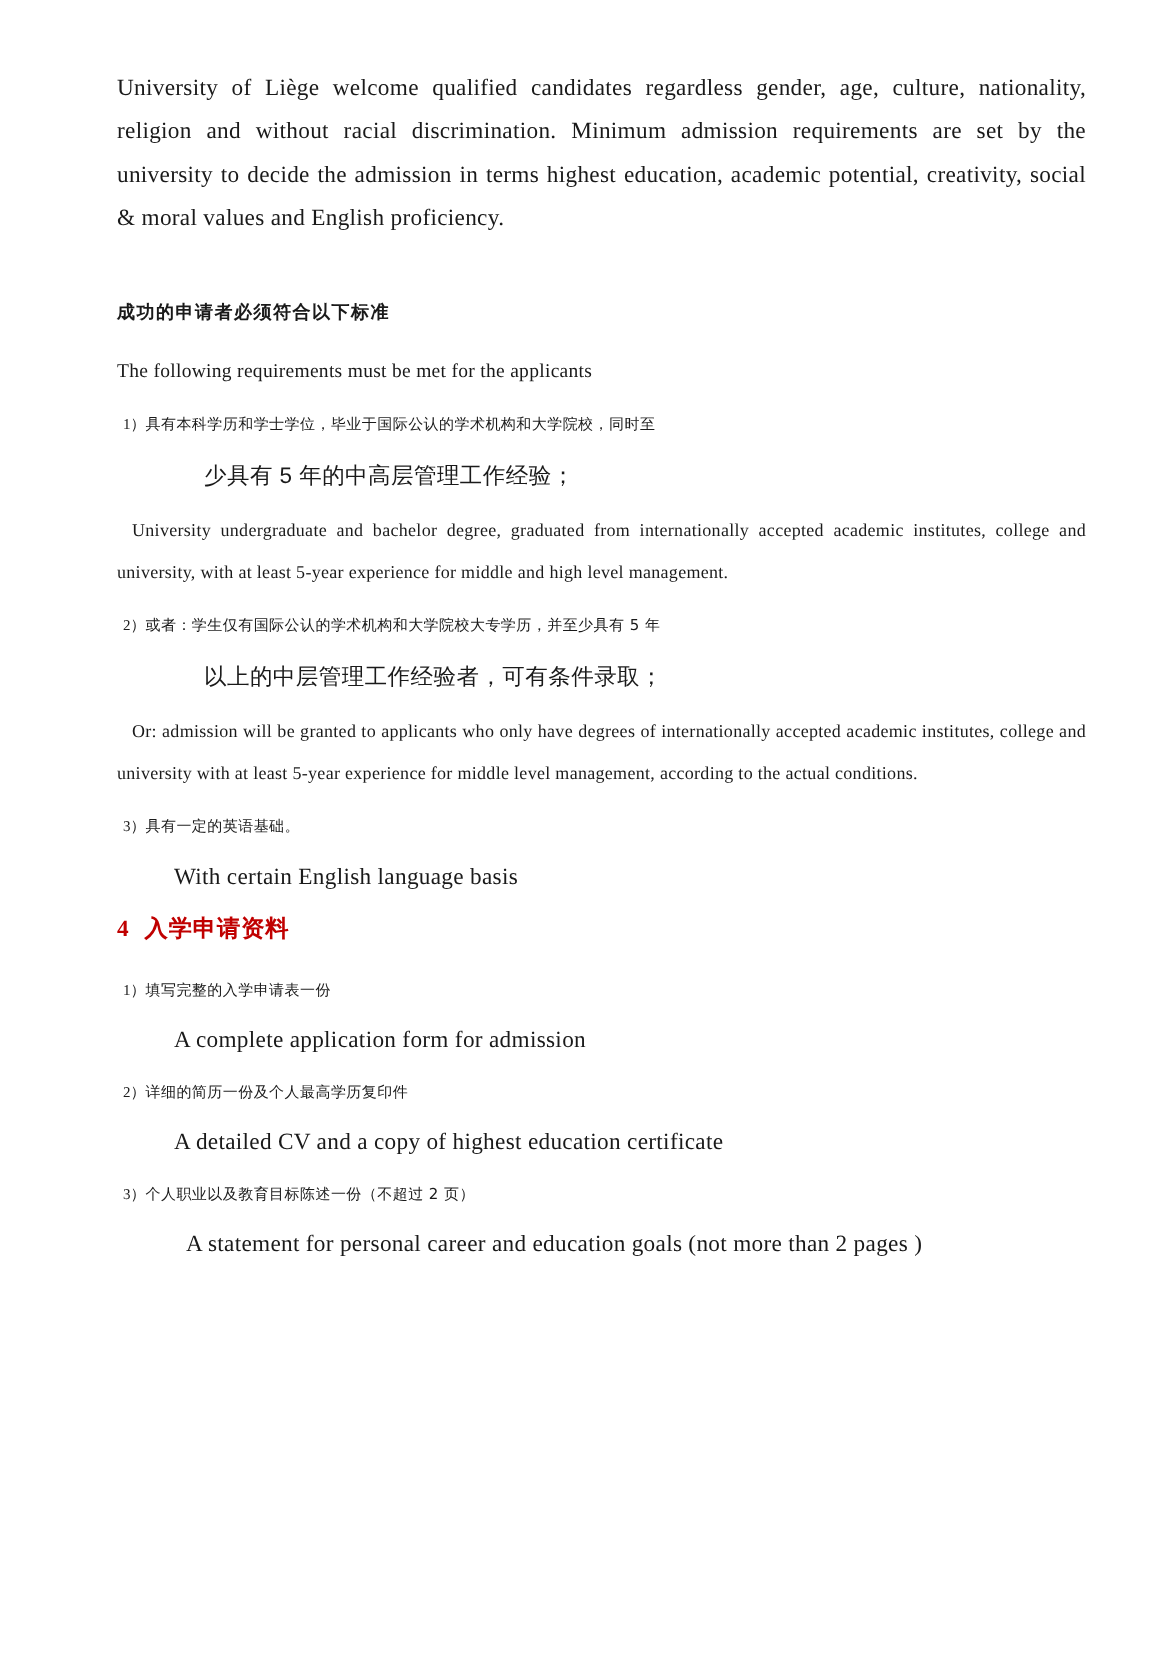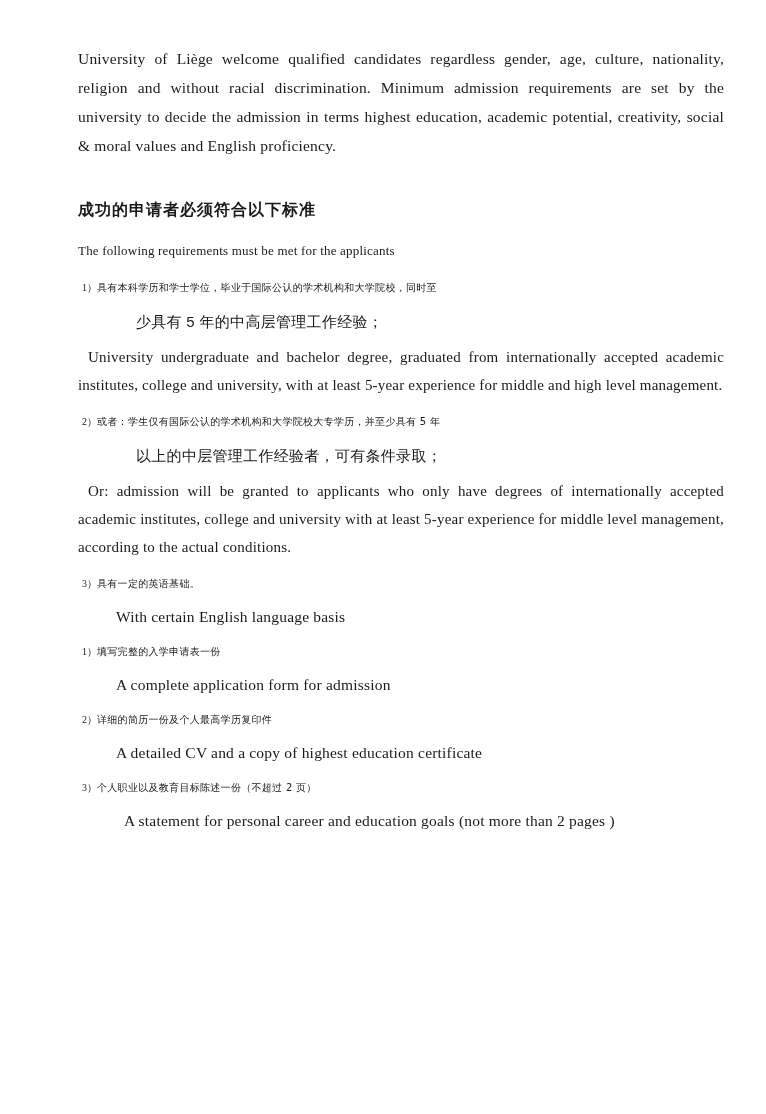--- a/index.html
+++ b/index.html
@@ -28,21 +28,21 @@
     line-height: 29px;
     text-align: justify;
     text-justify: inter-word;
     letter-spacing: 0.2px;
     margin: 0 0 0 0;
     width: 646px;
   }
   .spacer-lg { height: 40px; }
   .cn-heading {
     font-family: "DejaVu Sans", sans-serif;
-    font-size: 16px;
+    font-size: 12px;
     font-weight: bold;
     letter-spacing: 1px;
     margin: 0 0 16px 0;
     color: #1a1a1a;
   }
   .en-line {
     font-family: "Liberation Serif", serif;
     font-size: 13px;
     line-height: 28px;
     letter-spacing: 0.2px;
@@ -63,21 +63,21 @@
   .item-cn-cont {
     font-family: Liberation Sans, sans-serif;
     font-size: 15px;
     line-height: 34px;
     letter-spacing: 0.3px;
     margin: 0;
     padding-left: 58px;
   }
   .para-en {
     font-family: "Liberation Serif", serif;
-    font-size: 15px;
+    font-size: 12px;
     line-height: 28px;
     text-align: justify;
     text-justify: inter-word;
     letter-spacing: 0.2px;
     margin: 4px 0 6px 0;
     width: 646px;
   }
   .para-en .lead { padding-left: 10px; }
   .sub-en {
     font-family: "Liberation Serif", serif;
@@ -127,20 +127,21 @@
   <p class="item-cn-cont">少具有 5 年的中高层管理工作经验；</p>
   <p class="para-en"><span class="lead">University undergraduate and bachelor degree, graduated from internationally accepted academic institutes, college and university, with at least 5-year experience for middle and high level management.</span></p>
 
   <p class="item-cn"><span class="num">2）</span><span>或者：学生仅有国际公认的学术机构和大学院校大专学历，并至少具有 5 年</span></p>
   <p class="item-cn-cont">以上的中层管理工作经验者，可有条件录取；</p>
   <p class="para-en"><span class="lead">Or: admission will be granted to applicants who only have degrees of internationally accepted academic institutes, college and university with at least 5-year experience for middle level management, according to the actual conditions.</span></p>
 
   <p class="item-cn tight"><span class="num">3）</span><span>具有一定的英语基础。</span></p>
   <p class="sub-en indent-2">With certain English language basis</p>
 
+  <h2 class="section-head" style="color:#c00000;"><span class="sec-num">4</span><span>入学申请资料</span></h2>
 
   <p class="item-cn tight"><span class="num">1）</span><span>填写完整的入学申请表一份</span></p>
   <p class="sub-en indent-2">A complete application form for admission</p>
 
   <p class="item-cn tight"><span class="num">2）</span><span>详细的简历一份及个人最高学历复印件</span></p>
   <p class="sub-en indent-2">A detailed CV and a copy of highest education certificate</p>
 
   <p class="item-cn tight"><span class="num">3）</span><span>个人职业以及教育目标陈述一份（不超过 2 页）</span></p>
   <p class="sub-en indent-3">A statement for personal career and education goals (not more than 2 pages )</p>
 

